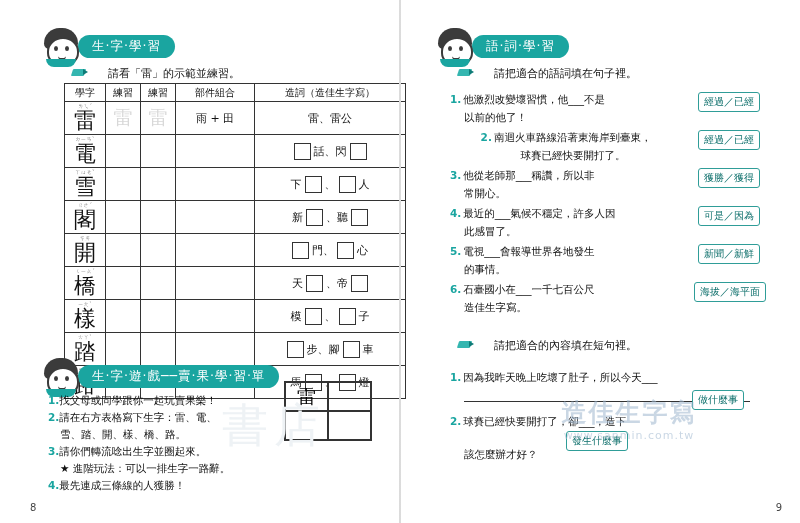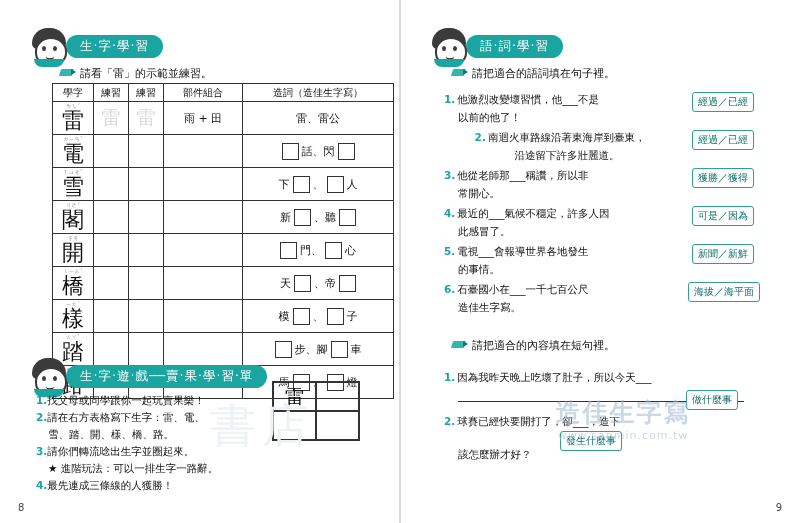--- a/index.html
+++ b/index.html
@@ -2,21 +2,21 @@
 <html><head>
 <meta charset="utf-8">
 <style>
   html,body{margin:0;padding:0;}
   body{
     width:800px;height:523px;
     background:#ffffff;
     font-family:"DejaVu Sans","Liberation Sans",sans-serif;
     position:relative;overflow:hidden;
   }
-  .page{position:absolute;inset:0;display:flex;}
+  .page{position:absolute;inset:0;display:flex;padding-left:12px;}
   .left-page,.right-page{position:relative;height:100%;}
   .left-page{width:400px;}
   .right-page{width:400px;}
   .spine{position:absolute;left:399px;top:0;width:2px;height:523px;background:linear-gradient(to right,#e8e8e8,#cfcfcf,#e8e8e8);}
 
   
   .sec-head{position:absolute;display:flex;align-items:center;}
   .mascot{width:42px;height:40px;position:relative;flex:none;}
   .mascot .hair{position:absolute;left:4px;top:2px;width:34px;height:21px;background:#3b3b3b;border-radius:17px 17px 6px 6px;}
   .mascot .face{position:absolute;left:7px;top:11px;width:28px;height:25px;background:#fff;border:2px solid #3b3b3b;border-radius:50% 50% 45% 45%;}
@@ -26,21 +26,21 @@
   .mascot .mouth{position:absolute;left:18px;top:27px;width:8px;height:5px;border-bottom:2px solid #3b3b3b;border-radius:0 0 8px 8px;}
   .mascot .collar{position:absolute;left:6px;top:33px;width:30px;height:8px;background:#1aa5a0;border-radius:0 0 10px 10px;}
 
   .head-pill{
     background:#1aa5a0;color:#fff;border-radius:12px;
     padding:3px 14px;font-size:12.5px;letter-spacing:1px;white-space:nowrap;
     margin-left:-4px;
   }
 
   
-  .instr{position:absolute;display:flex;align-items:flex-start;font-size:11px;color:#111;}
+  .instr{position:absolute;display:flex;align-items:flex-start;font-size:11px;color:#111;gap:16px;}
   .pen{width:18px;height:12px;position:relative;flex:none;margin-right:4px;margin-top:1px;}
   .pen .body{position:absolute;left:2px;top:2px;width:13px;height:7px;background:#34b6b0;transform:skewX(-18deg);border-radius:1px;}
   .pen .tip{position:absolute;left:13px;top:2px;width:0;height:0;border-top:3.5px solid transparent;border-bottom:3.5px solid transparent;border-left:5px solid #0f7b77;}
 
   
   table.vocab{
     position:absolute;border-collapse:collapse;
     font-size:11px;color:#111;
   }
   table.vocab th,table.vocab td{border:1px solid #333;padding:0;}
@@ -342,21 +342,21 @@
     </div>
 
     <div class="qitem" style="left:44px;top:90px;">
       <div><span class="qnum">1.</span><span>他激烈改變壞習慣，他___不是</span></div>
       <div style="padding-left:14px;">以前的他了！</div>
     </div>
     <div class="opt" style="left:292px;top:92px;">經過／已經</div>
 
     <div class="qitem" style="left:44px;top:128px;text-align:center;">
       <div><span class="qnum">2.</span><span>南迴火車路線沿著東海岸到臺東，</span></div>
-      <div style="padding-left:14px;">沿途留下許多壯麗道。</div>
+      <div style="padding-left:14px;">球賽已經快要開打了。</div>
     </div>
     <div class="opt" style="left:292px;top:130px;">經過／已經</div>
 
     <div class="qitem" style="left:44px;top:166px;">
       <div><span class="qnum">3.</span><span>他從老師那___稱讚，所以非</span></div>
       <div style="padding-left:14px;">常開心。</div>
     </div>
     <div class="opt" style="left:292px;top:168px;">獲勝／獲得</div>
 
     <div class="qitem" style="left:44px;top:204px;">

